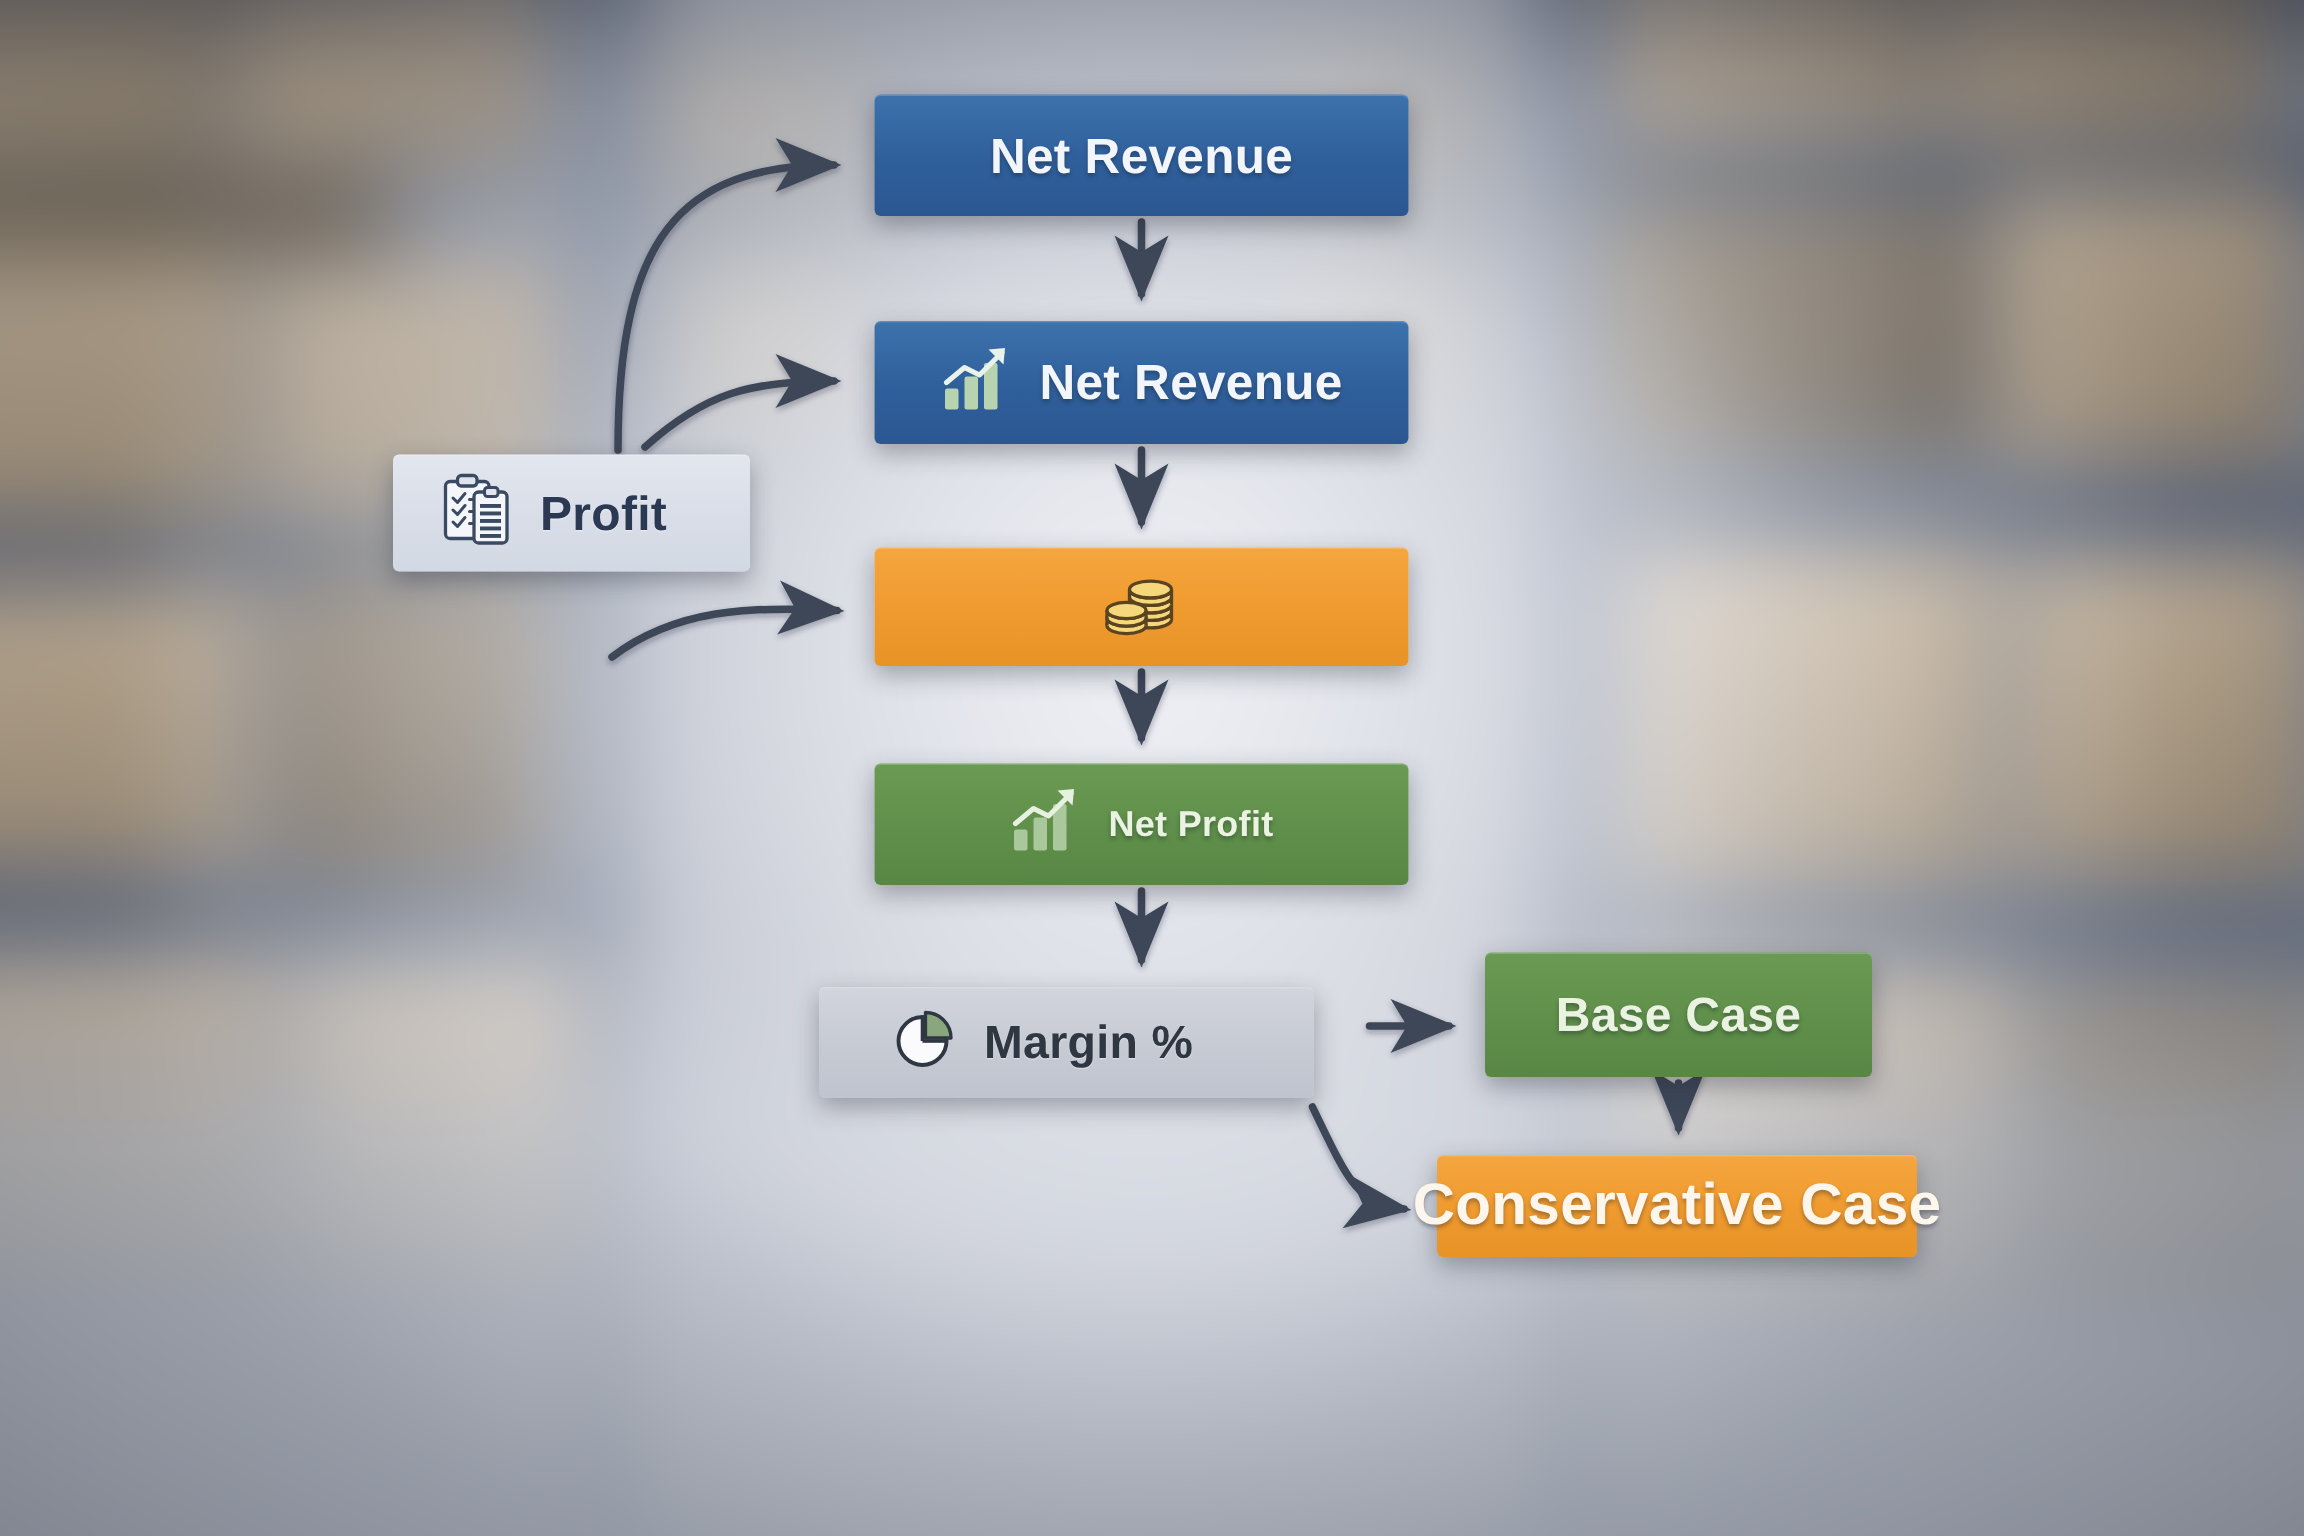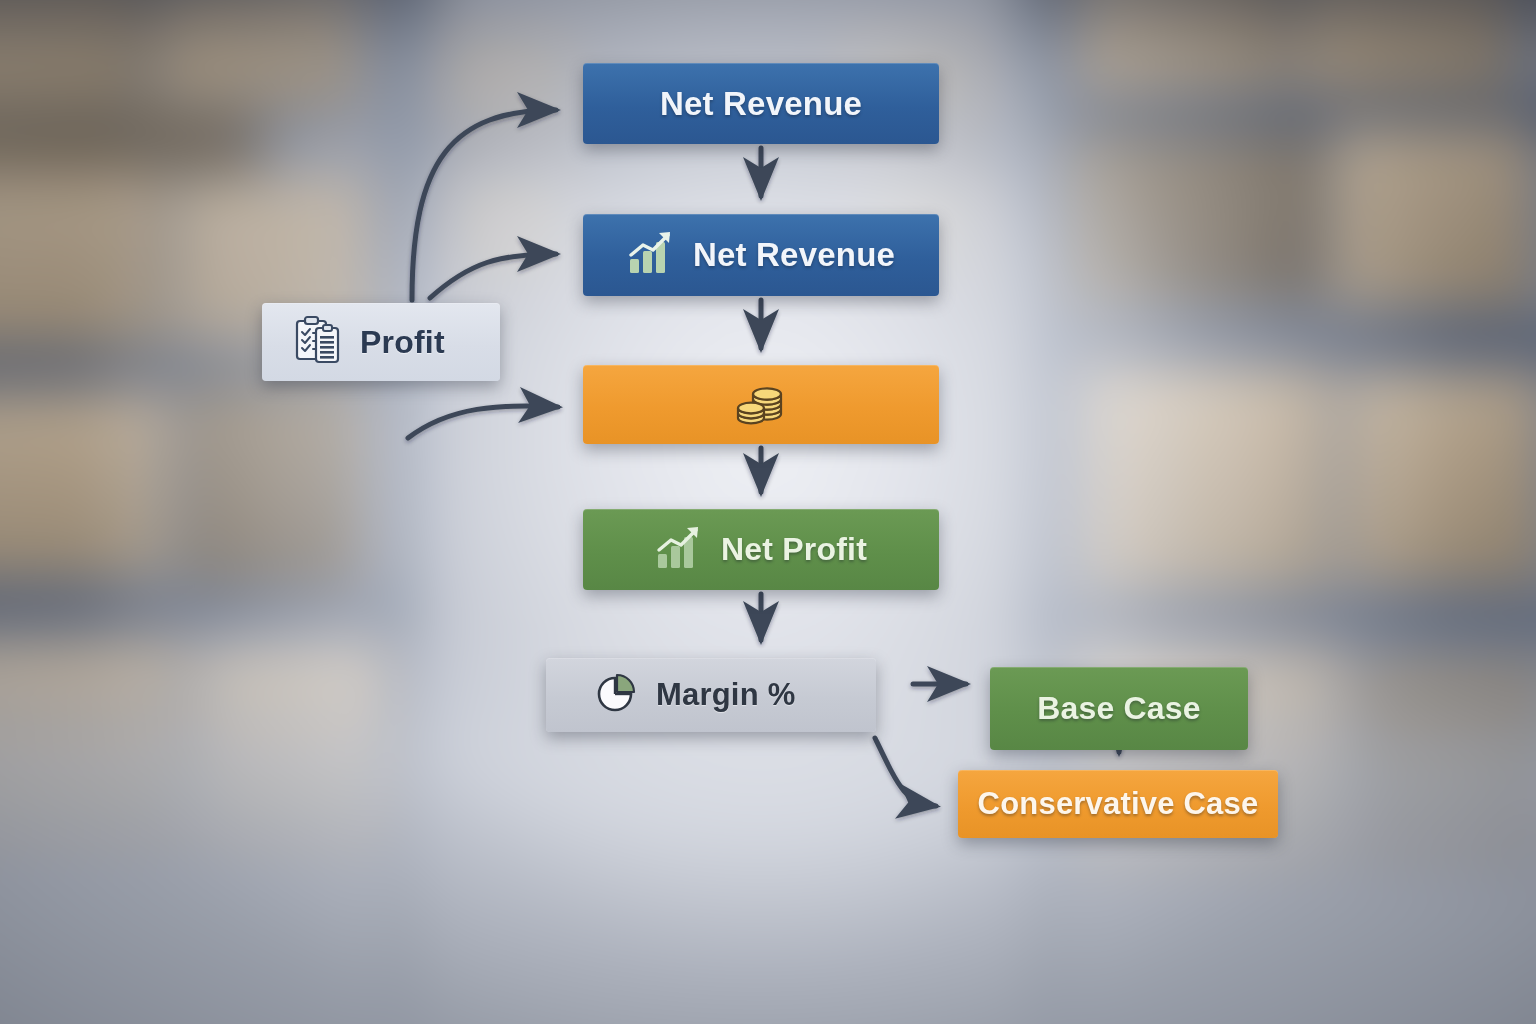--- a/index.html
+++ b/index.html
@@ -105,31 +105,31 @@
   .n-light  { background: linear-gradient(180deg, #e3e7ef 0%, #d8dde7 55%, #d3d9e4 100%); }
   .n-light  .label { color: #2b3a52; text-shadow: 0 1px 1px rgba(255,255,255,0.6); }
 
   
   #node-net-revenue-top { left: 583px; top: 63px;  width: 356px; height: 81px; }
   #node-net-revenue     { left: 583px; top: 214px; width: 356px; height: 82px; }
   #node-total-cost      { left: 583px; top: 365px; width: 356px; height: 79px; }
   #node-net-profit      { left: 583px; top: 509px; width: 356px; height: 81px; }
   #node-margin          { left: 546px; top: 658px; width: 330px; height: 74px; justify-content: flex-start; padding-left: 48px; }
   #node-inputs          { left: 262px; top: 303px; width: 238px; height: 78px; justify-content: flex-start; padding-left: 30px; }
-  #node-base-case       { left: 990px; top: 635px; width: 258px; height: 83px; margin-top: 32px; }
+  #node-base-case       { left: 990px; top: 635px; width: 258px; height: 83px; }
   #node-conservative    { left: 958px; top: 770px; width: 320px; height: 68px; }
 
   #node-net-revenue-top .label { font-size: 33px; }
   #node-net-revenue .label     { font-size: 33px; }
   #node-total-cost .label      { font-size: 31px; }
-  #node-net-profit .label      { font-size: 32px; }
+  #node-net-profit .label      { font-size: 24px; }
   #node-margin .label          { font-size: 31px; }
   #node-inputs .label          { font-size: 32px; }
   #node-base-case .label       { font-size: 32px; }
-  #node-conservative .label    { font-size: 31px; }
+  #node-conservative .label    { font-size: 39px; }
 </style>
 </head>
 <body>
 
 <div id="stage">
 
   <div id="bg-photo">
     <div class="bg-base"></div>
 
     <div class="rack">

